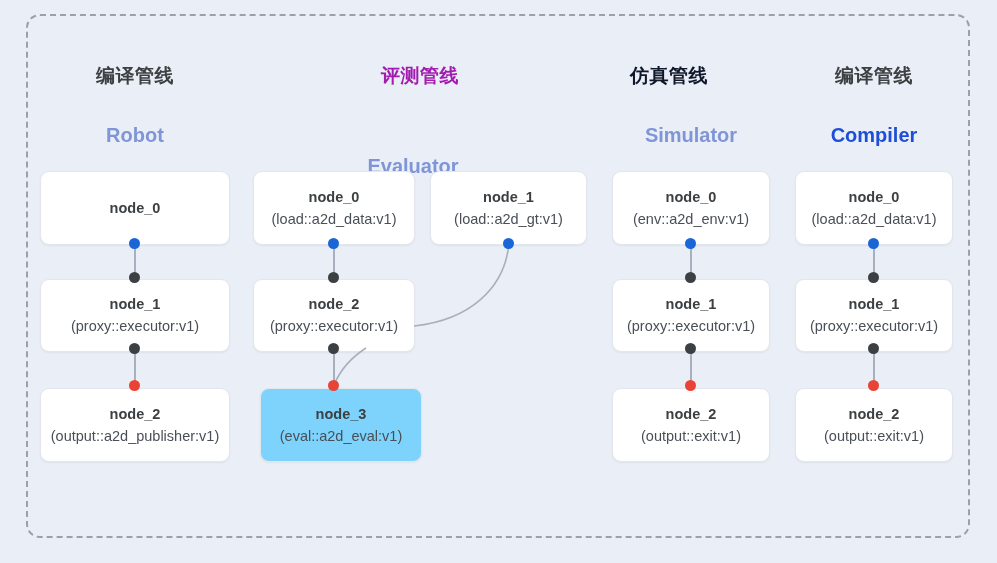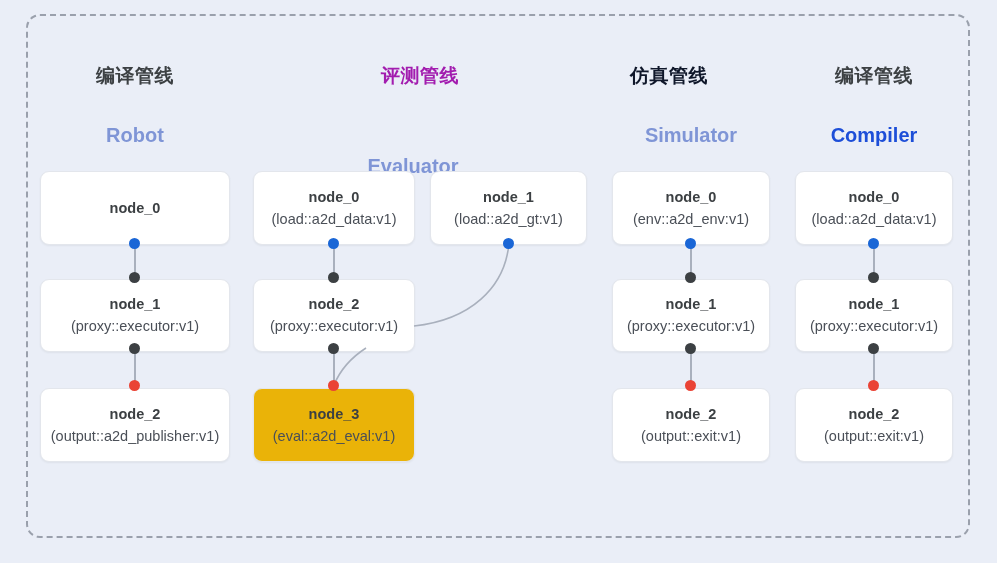--- a/index.html
+++ b/index.html
@@ -175,21 +175,21 @@
   <div class="port port-blue" style="left: 503px; top: 238px; background: rgb(26, 102, 214);"></div>
 
   <div class="node-box" style="left: 253px; top: 279px; width: 162px; height: 73px; background: rgb(255, 255, 255); border-color: rgb(227, 230, 236);">
     <div class="node-name">node_2</div>
     <div class="node-type">(proxy::executor:v1)</div>
   </div>
   <div class="port port-black" style="left: 328px; top: 343px; background: rgb(60, 64, 67);"></div>
   <div class="link-v" style="left: 333px; top: 348px; height: 37px; background: rgb(169, 176, 189);"></div>
   <div class="port port-red" style="left: 328px; top: 380px; background: rgb(234, 67, 53);"></div>
 
-  <div class="node-box" style="left: 253px; top: 388px; width: 162px; height: 74px; background: #eab308; border-color: rgb(227, 230, 236);">
+  <div class="node-box" style="left: 260px; top: 388px; width: 162px; height: 74px; background: #7dd3fc; border-color: rgb(227, 230, 236);">
     <div class="node-name">node_3</div>
     <div class="node-type">(eval::a2d_eval:v1)</div>
   </div>
 
   <div class="col-title" style="left: 568px; top: 63px; width: 202px; color: #0f172a; text-align: center;">仿真管线</div>
   <div class="col-subtitle" style="left: 590px; top: 124px; width: 202px; color: rgb(127, 149, 214);">Simulator</div>
 
   <div class="node-box" style="left: 612px; top: 171px; width: 158px; height: 74px; background: rgb(255, 255, 255); border-color: rgb(227, 230, 236);">
     <div class="node-name">node_0</div>
     <div class="node-type">(env::a2d_env:v1)</div>

